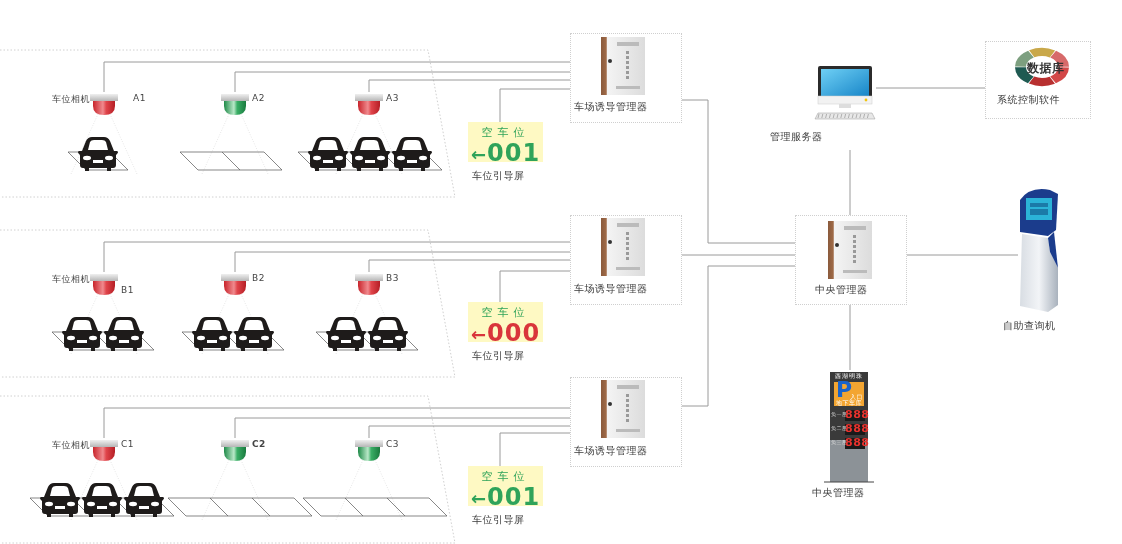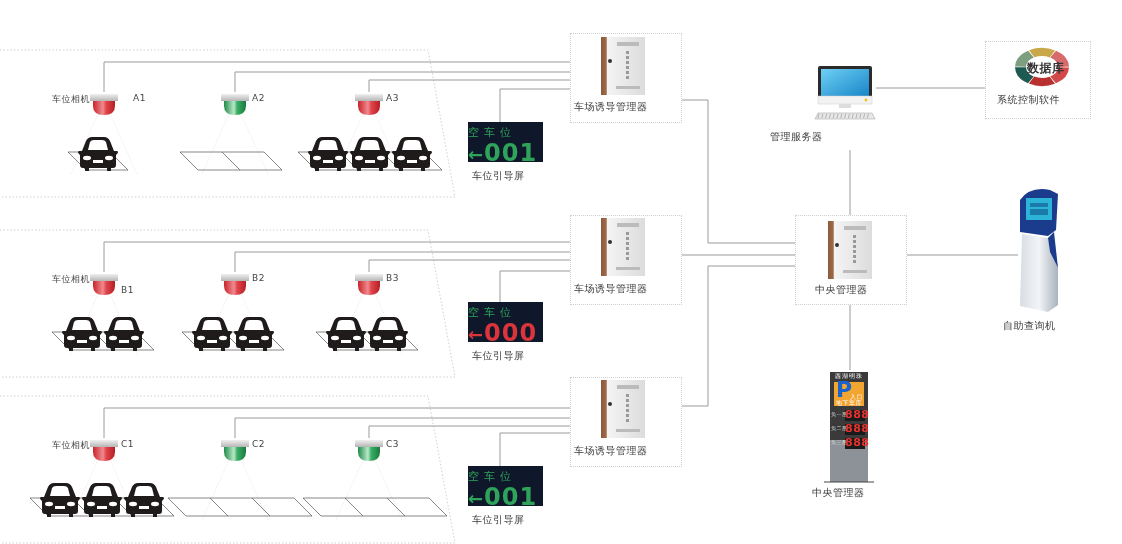--- a/index.html
+++ b/index.html
@@ -2,21 +2,21 @@
 <html><head>
 <meta charset="utf-8">
 <style>
   html, body { margin: 0; padding: 0; background: #ffffff; }
   body { width: 1122px; height: 544px; position: relative; overflow: hidden;
          font-family: "DejaVu Sans", "Liberation Sans", sans-serif; color: #333; }
   #stage { position: absolute; left: 0; top: 0; width: 1122px; height: 544px; }
   .lbl { position: absolute; font-size: 10px; color: #3a3a3a; white-space: nowrap; letter-spacing: 0.5px; }
   .small { font-size: 9px; color: #444; }
   .dashed-box { position: absolute; border: 1px dotted #cfcfcf; background: #fff; }
-  .guide { position: absolute; background: #0f172a; color: #fff; text-align: left; }
+  .guide { position: absolute; background: #fef9c3; color: #fff; text-align: center; }
   .guide .t { font-size: 11px; letter-spacing: 5px; margin-top: 3px; }
   .guide .v { font-size: 24px; font-weight: bold; line-height: 26px; letter-spacing: 1px; }
 </style>
 </head>
 <body>
 
 <svg id="stage" width="1122" height="544" viewBox="0 0 1122 544">
   <defs>
     <linearGradient id="gRed" x1="0" x2="1">
       <stop offset="0" stop-color="#c8242b"></stop>
@@ -241,21 +241,21 @@
     <div class="lbl small" style="left: 386px; top: 273px;">B3</div>
     <div class="lbl small" style="left: 52px; top: 273px;">车位相机</div>
     <div class="guide" style="left: 468px; top: 302px; width: 75px; height: 40px;">
       <div class="t" style="color: rgb(47, 163, 90);">空车位</div>
       <div class="v" style="color: rgb(217, 53, 59);"><span style="font-size: 18px;">←</span><span>000</span></div>
     </div>
     <div class="lbl " style="left: 472px; top: 349px;">车位引导屏</div>
     <div class="dashed-box" style="left: 570px; top: 215px; width: 110px; height: 88px;"></div>
     <div class="lbl " style="left: 574px; top: 282px;">车场诱导管理器</div>
     <div class="lbl small" style="left: 121px; top: 439px;">C1</div>
-    <div class="lbl small" style="left: 252px; top: 439px;">C2</div>
+    <div class="lbl small" style="left: 252px; top: 439px; font-weight: bold;">C2</div>
     <div class="lbl small" style="left: 386px; top: 439px;">C3</div>
     <div class="lbl small" style="left: 52px; top: 439px;">车位相机</div>
     <div class="guide" style="left: 468px; top: 466px; width: 75px; height: 40px;">
       <div class="t" style="color: rgb(47, 163, 90);">空车位</div>
       <div class="v" style="color: rgb(47, 163, 90);"><span style="font-size: 18px;">←</span><span>001</span></div>
     </div>
     <div class="lbl " style="left: 472px; top: 513px;">车位引导屏</div>
     <div class="dashed-box" style="left: 570px; top: 377px; width: 110px; height: 88px;"></div>
     <div class="lbl " style="left: 574px; top: 444px;">车场诱导管理器</div>
     <div class="dashed-box" style="left: 795px; top: 215px; width: 110px; height: 88px;"></div>

